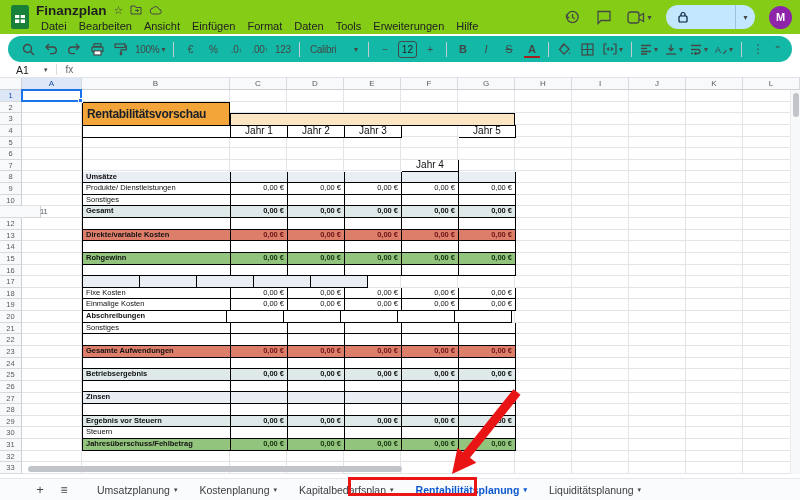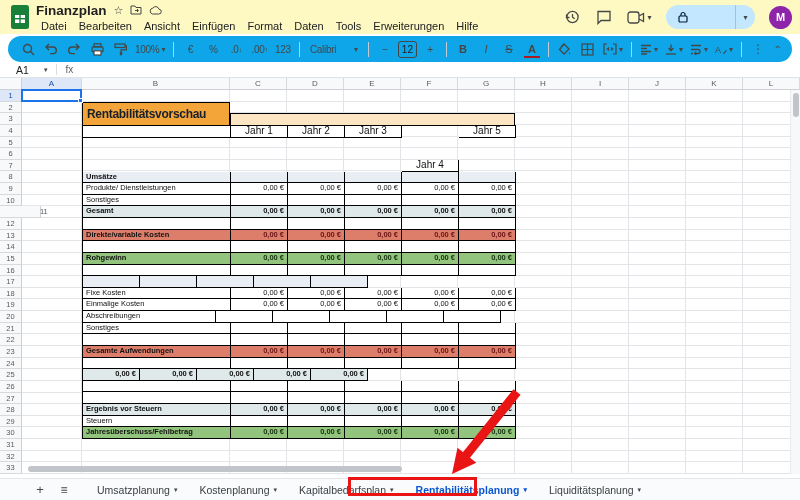--- a/index.html
+++ b/index.html
@@ -1,39 +1,39 @@
 <!DOCTYPE html>
 <html><head>
 <meta charset="utf-8">
 <style>
   * { margin:0; padding:0; box-sizing:border-box; }
   html,body { width:800px; height:500px; overflow:hidden; }
   body { font-family:"Liberation Sans", sans-serif; background:#fff; position:relative; color:#202124; }
 
   
-  .titlebar { position:absolute; top:0; left:0; width:800px; height:34px; background:#fef9c3;text-decoration:underline; }
+  .titlebar { position:absolute; top:0; left:0; width:800px; height:34px; background:#84cc16;text-decoration:underline; }
   .logo { position:absolute; left:9px; top:5px; width:22px; height:24px; }
   .title-block { position:absolute; left:36px; top:2px; }
   .title-row { display:flex; align-items:center; gap:7px; height:16px; }
   .doc-title { font-size:13.5px; font-weight:bold; color:#1f1f1f; }
   .t-icon { font-size:11px; color:#444746; line-height:1; }
   .menubar { display:flex; gap:2px; height:15px; margin-top:1px; }
   .menubar span { font-size:11px; color:#202124; padding:1px 5px; border-radius:4px; cursor:default; }
   .titlebar-right { position:absolute; right:8px; top:4px; height:26px; display:flex; align-items:center; gap:14px; }
   .tr-icon { width:18px; height:18px; display:flex; align-items:center; justify-content:center; color:#444746; }
   .cam-wrap { display:flex; align-items:center; gap:3px; }
   .caret { font-size:8px; color:#444746; }
   .share-btn { display:flex; align-items:center; height:24px; background:#c2e7ff; border-radius:12px; overflow:hidden; }
   .share-main { display:flex; align-items:center; gap:5px; padding:0 10px 0 12px; height:100%; }
   .share-label { font-size:11.5px; font-weight:bold; color:#001d35;margin-top:44px; }
   .share-drop { width:20px; height:100%; display:flex; align-items:center; justify-content:center; border-left:1px solid rgba(0,29,53,.18); }
   .avatar { width:23px; height:23px; border-radius:50%; background:#8e24aa; color:#fff; font-size:11px; font-weight:bold; display:flex; align-items:center; justify-content:center; }
 
   
-  .toolbar { position:absolute; top:36px; left:8px; width:784px; height:26px; background:#0ea5e9; border-radius:13px; display:flex; align-items:center; padding:0 10px; gap:3px; }
+  .toolbar { position:absolute; top:36px; left:8px; width:784px; height:26px; background:#14b8a6; border-radius:13px; display:flex; align-items:center; padding:0 10px; gap:3px; }
   .tb { height:20px; min-width:20px; padding:0 2px; display:flex; align-items:center; justify-content:center; color:#444746; font-size:10.5px; border-radius:4px; }
   .tb b { font-size:11px; }
   .tb .caret { margin-left:2px; }
   .tb-sep { width:1px; height:15px; background:#c6cbd1; margin:0 3px; }
   .tb-txt { font-size:10px; letter-spacing:-0.3px; }
   .font-box { width:56px; justify-content:space-between; padding:0 4px; }
   .size-box { width:19px; height:17px; border:1px solid #444746; border-radius:3px; font-size:10px; justify-content:center; display:flex; align-items:center; }
   .a-color { position:relative; font-size:11px; font-weight:bold; }
   .a-color::after { content:""; position:absolute; left:2px; right:2px; bottom:1px; height:2.5px; background:#a61d1d; }
   .tb-collapse { margin-left:auto; color:#444746; font-size:10px; }
@@ -471,21 +471,21 @@
       </div>
       <div class="t-row r-item">
         <div class="t-cell t-label" style="width: 148px; height: 11.6364px; line-height: 10.6364px;">Einmalige Kosten</div>
         <div class="t-cell t-val" style="width: 57px; height: 11.6364px; line-height: 10.6364px;">0,00 €</div>
         <div class="t-cell t-val" style="width: 57px; height: 11.6364px; line-height: 10.6364px;">0,00 €</div>
         <div class="t-cell t-val" style="width: 57px; height: 11.6364px; line-height: 10.6364px;">0,00 €</div>
         <div class="t-cell t-val" style="width: 57px; height: 11.6364px; line-height: 10.6364px;">0,00 €</div>
         <div class="t-cell t-val" style="width: 57px; height: 11.6364px; line-height: 10.6364px;">0,00 €</div>
       </div>
       <div class="t-row r-item">
-        <div class="t-cell t-label" style="width: 133px; height: 11.6364px; line-height: 10.6364px;">Abschreibungen</div>
+        <div class="t-cell t-label" style="width: 144px; height: 11.6364px; line-height: 10.6364px; font-weight: bold;">Abschreibungen</div>
         <div class="t-cell t-val" style="width: 57px; height: 11.6364px; line-height: 10.6364px;"></div>
         <div class="t-cell t-val" style="width: 57px; height: 11.6364px; line-height: 10.6364px;"></div>
         <div class="t-cell t-val" style="width: 57px; height: 11.6364px; line-height: 10.6364px;"></div>
         <div class="t-cell t-val" style="width: 57px; height: 11.6364px; line-height: 10.6364px;"></div>
         <div class="t-cell t-val" style="width: 57px; height: 11.6364px; line-height: 10.6364px;"></div>
       </div>
       <div class="t-row r-item">
         <div class="t-cell t-label" style="width: 148px; height: 11.6364px; line-height: 10.6364px;">Sonstiges</div>
         <div class="t-cell t-val" style="width: 57px; height: 11.6364px; line-height: 10.6364px;"></div>
         <div class="t-cell t-val" style="width: 57px; height: 11.6364px; line-height: 10.6364px;"></div>
@@ -511,28 +511,37 @@
       </div>
       <div class="t-row r-spacer">
         <div class="t-cell t-label" style="width: 148px; height: 11.6364px; line-height: 10.6364px;"></div>
         <div class="t-cell t-val" style="width: 57px; height: 11.6364px; line-height: 10.6364px;"></div>
         <div class="t-cell t-val" style="width: 57px; height: 11.6364px; line-height: 10.6364px;"></div>
         <div class="t-cell t-val" style="width: 57px; height: 11.6364px; line-height: 10.6364px;"></div>
         <div class="t-cell t-val" style="width: 57px; height: 11.6364px; line-height: 10.6364px;"></div>
         <div class="t-cell t-val" style="width: 57px; height: 11.6364px; line-height: 10.6364px;"></div>
       </div>
       <div class="t-row r-total">
+        <div class="t-cell t-label" style="width: 148px; height: 11.6364px; line-height: 10.6364px;">Betriebsergebnis</div>
         <div class="t-cell t-val" style="width: 57px; height: 11.6364px; line-height: 10.6364px;">0,00 €</div>
         <div class="t-cell t-val" style="width: 57px; height: 11.6364px; line-height: 10.6364px;">0,00 €</div>
         <div class="t-cell t-val" style="width: 57px; height: 11.6364px; line-height: 10.6364px;">0,00 €</div>
         <div class="t-cell t-val" style="width: 57px; height: 11.6364px; line-height: 10.6364px;">0,00 €</div>
         <div class="t-cell t-val" style="width: 57px; height: 11.6364px; line-height: 10.6364px;">0,00 €</div>
       </div>
       <div class="t-row r-spacer">
         <div class="t-cell t-label" style="width: 148px; height: 11.6364px; line-height: 10.6364px;"></div>
+        <div class="t-cell t-val" style="width: 57px; height: 11.6364px; line-height: 10.6364px;"></div>
+        <div class="t-cell t-val" style="width: 57px; height: 11.6364px; line-height: 10.6364px;"></div>
+        <div class="t-cell t-val" style="width: 57px; height: 11.6364px; line-height: 10.6364px;"></div>
+        <div class="t-cell t-val" style="width: 57px; height: 11.6364px; line-height: 10.6364px;"></div>
+        <div class="t-cell t-val" style="width: 57px; height: 11.6364px; line-height: 10.6364px;"></div>
+      </div>
+      <div class="t-row r-section">
+        <div class="t-cell t-label" style="width: 148px; height: 11.6364px; line-height: 10.6364px;">Zinsen</div>
         <div class="t-cell t-val" style="width: 57px; height: 11.6364px; line-height: 10.6364px;"></div>
         <div class="t-cell t-val" style="width: 57px; height: 11.6364px; line-height: 10.6364px;"></div>
         <div class="t-cell t-val" style="width: 57px; height: 11.6364px; line-height: 10.6364px;"></div>
         <div class="t-cell t-val" style="width: 57px; height: 11.6364px; line-height: 10.6364px;"></div>
         <div class="t-cell t-val" style="width: 57px; height: 11.6364px; line-height: 10.6364px;"></div>
       </div>
       <div class="t-row r-spacer">
         <div class="t-cell t-label" style="width: 148px; height: 11.6364px; line-height: 10.6364px;"></div>
         <div class="t-cell t-val" style="width: 57px; height: 11.6364px; line-height: 10.6364px;"></div>
         <div class="t-cell t-val" style="width: 57px; height: 11.6364px; line-height: 10.6364px;"></div>

